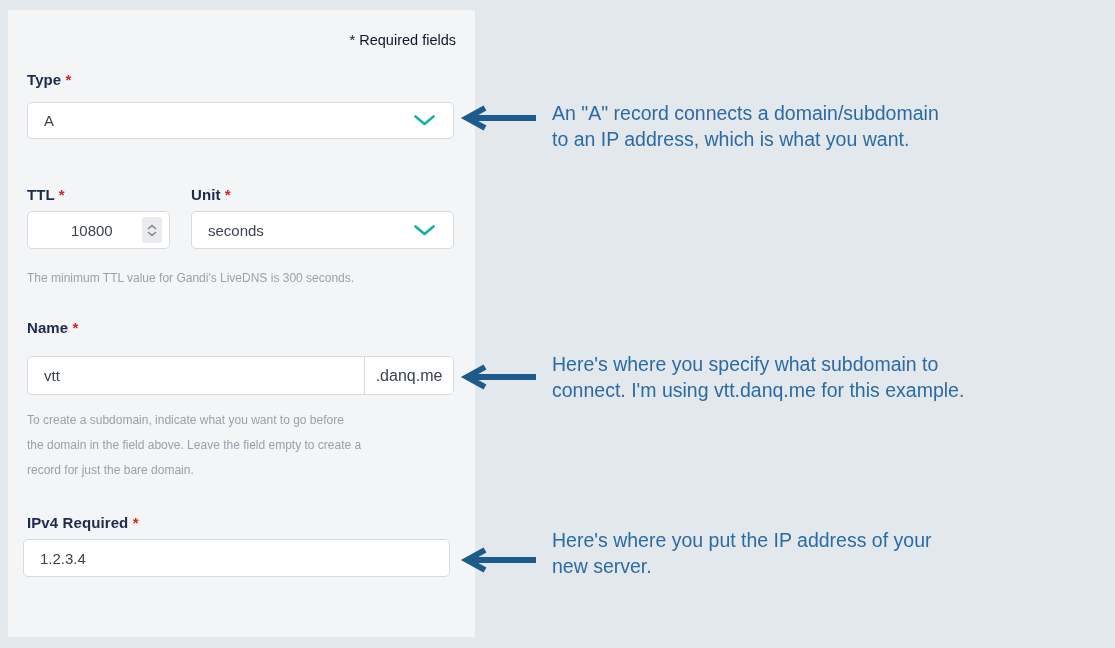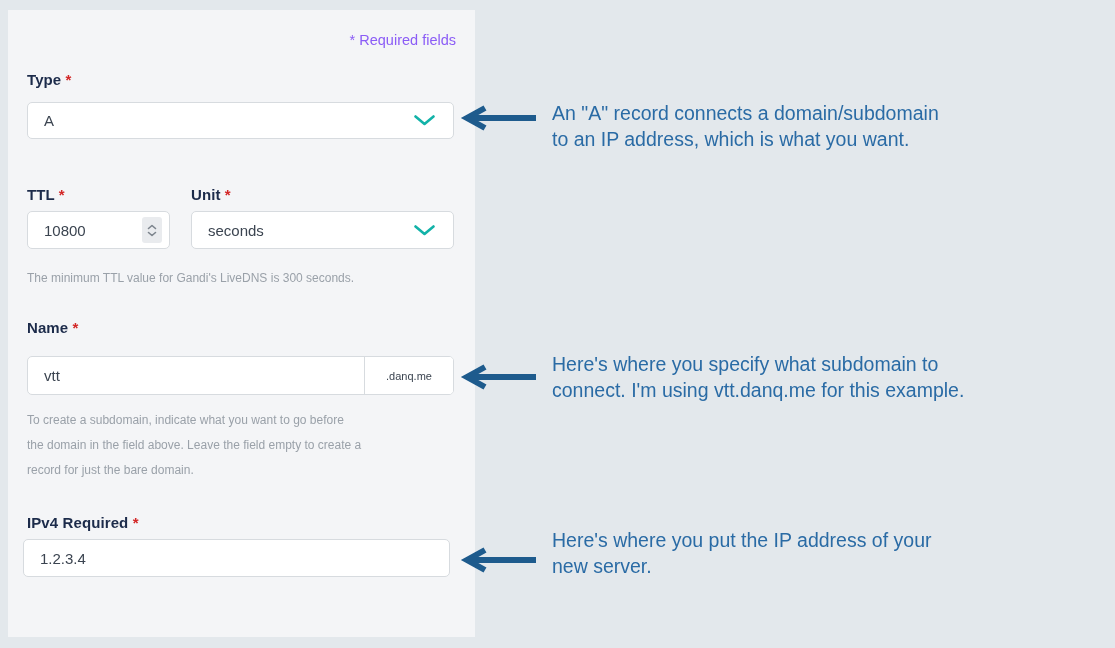--- a/index.html
+++ b/index.html
@@ -14,21 +14,21 @@
   .panel {
     position: absolute;
     left: 8px; top: 10px;
     width: 467px; height: 627px;
     background: #f4f5f7;
   }
   .required-note {
     position: absolute;
     top: 22px; right: 19px;
     font-size: 14.5px;
-    color: #8b5cf6;
+    color: #0f172a;
   }
   .field-label {
     position: absolute;
     font-size: 15px;
     font-weight: bold;
     color: #1c2b4a;
     letter-spacing: 0.1px;
   }
   .field-label .req { color: #d32727; font-weight: bold; }
   .select-box {
@@ -79,21 +79,21 @@
     justify-content: center;
     gap: 1px;
     cursor: pointer;
   }
   .suffix {
     flex: 0 0 89px;
     border-left: 1px solid #d7dbdf;
     display: flex;
     align-items: center;
     justify-content: center;
-    font-size: 11px;
+    font-size: 16px;
     color: #3b4450;
     background: #ffffff;
   }
   .helper-text {
     position: absolute;
     font-size: 12px;
     line-height: 25px;
     color: #9aa1a9;
   }
   .annotation {
@@ -129,21 +129,21 @@
 
   <div class="field-label" style="left:19px; top:176px;">
     <span>TTL</span>
     <span class="req">*</span>
   </div>
   <div class="field-label" style="left:183px; top:176px;">
     <span>Unit</span>
     <span class="req">*</span>
   </div>
 
-  <div class="text-input-wrap" style="left:19px; top:201px; width:143px; height:38px;">
+  <div class="text-input-wrap" style="left:19px; top:201px; width:143px; height:38px;padding-left:27px;">
     <input type="text" value="10800" style="">
     <span class="stepper">
       <svg width="10" height="6" viewBox="0 0 10 6">
           <path d="M1.5 4.5 L5 1.5 L8.5 4.5" stroke="#7c848d" stroke-width="1.6" fill="none" stroke-linecap="round" stroke-linejoin="round"></path>
         </svg>
       <svg width="10" height="6" viewBox="0 0 10 6">
           <path d="M1.5 1.5 L5 4.5 L8.5 1.5" stroke="#7c848d" stroke-width="1.6" fill="none" stroke-linecap="round" stroke-linejoin="round"></path>
         </svg>
     </span>
   </div>

